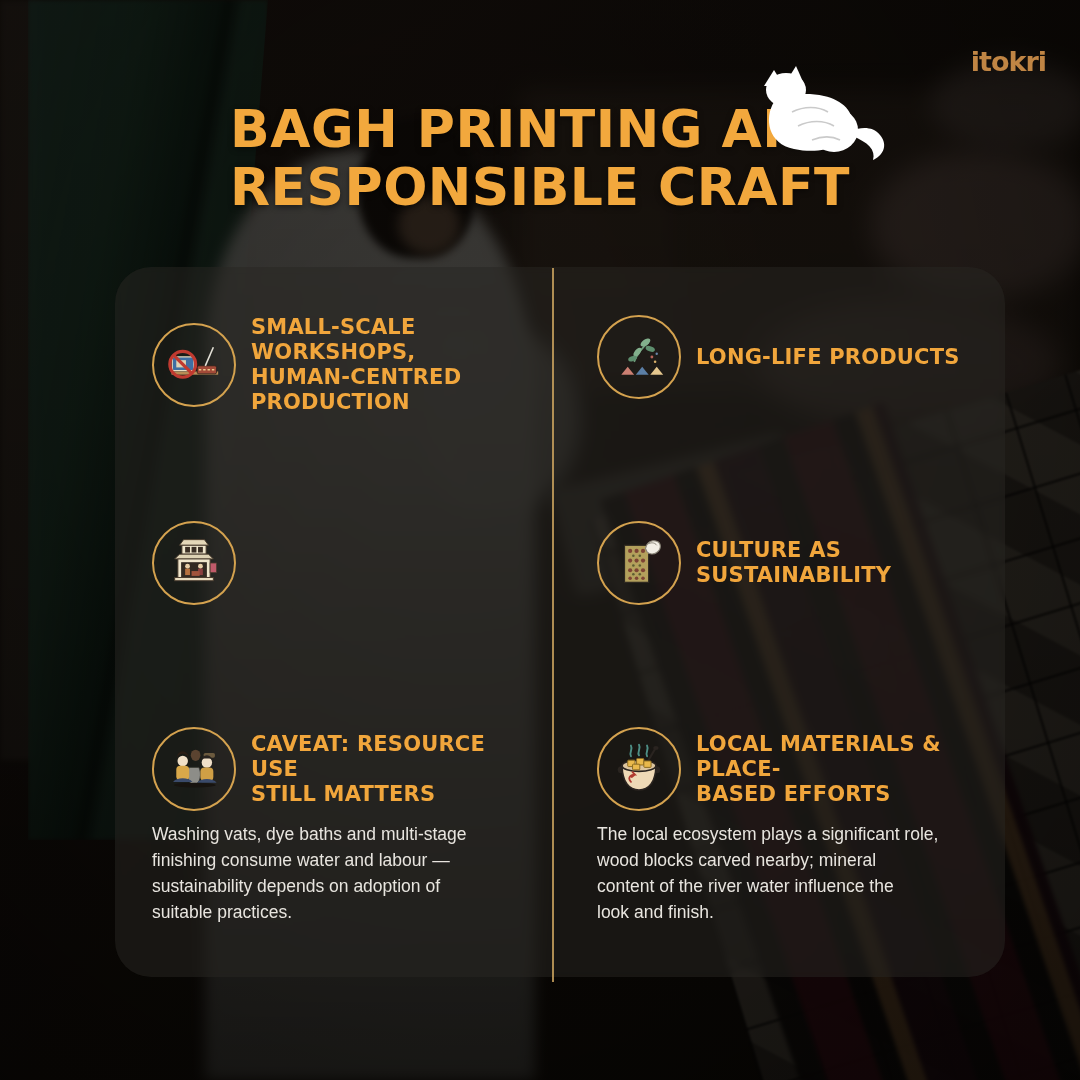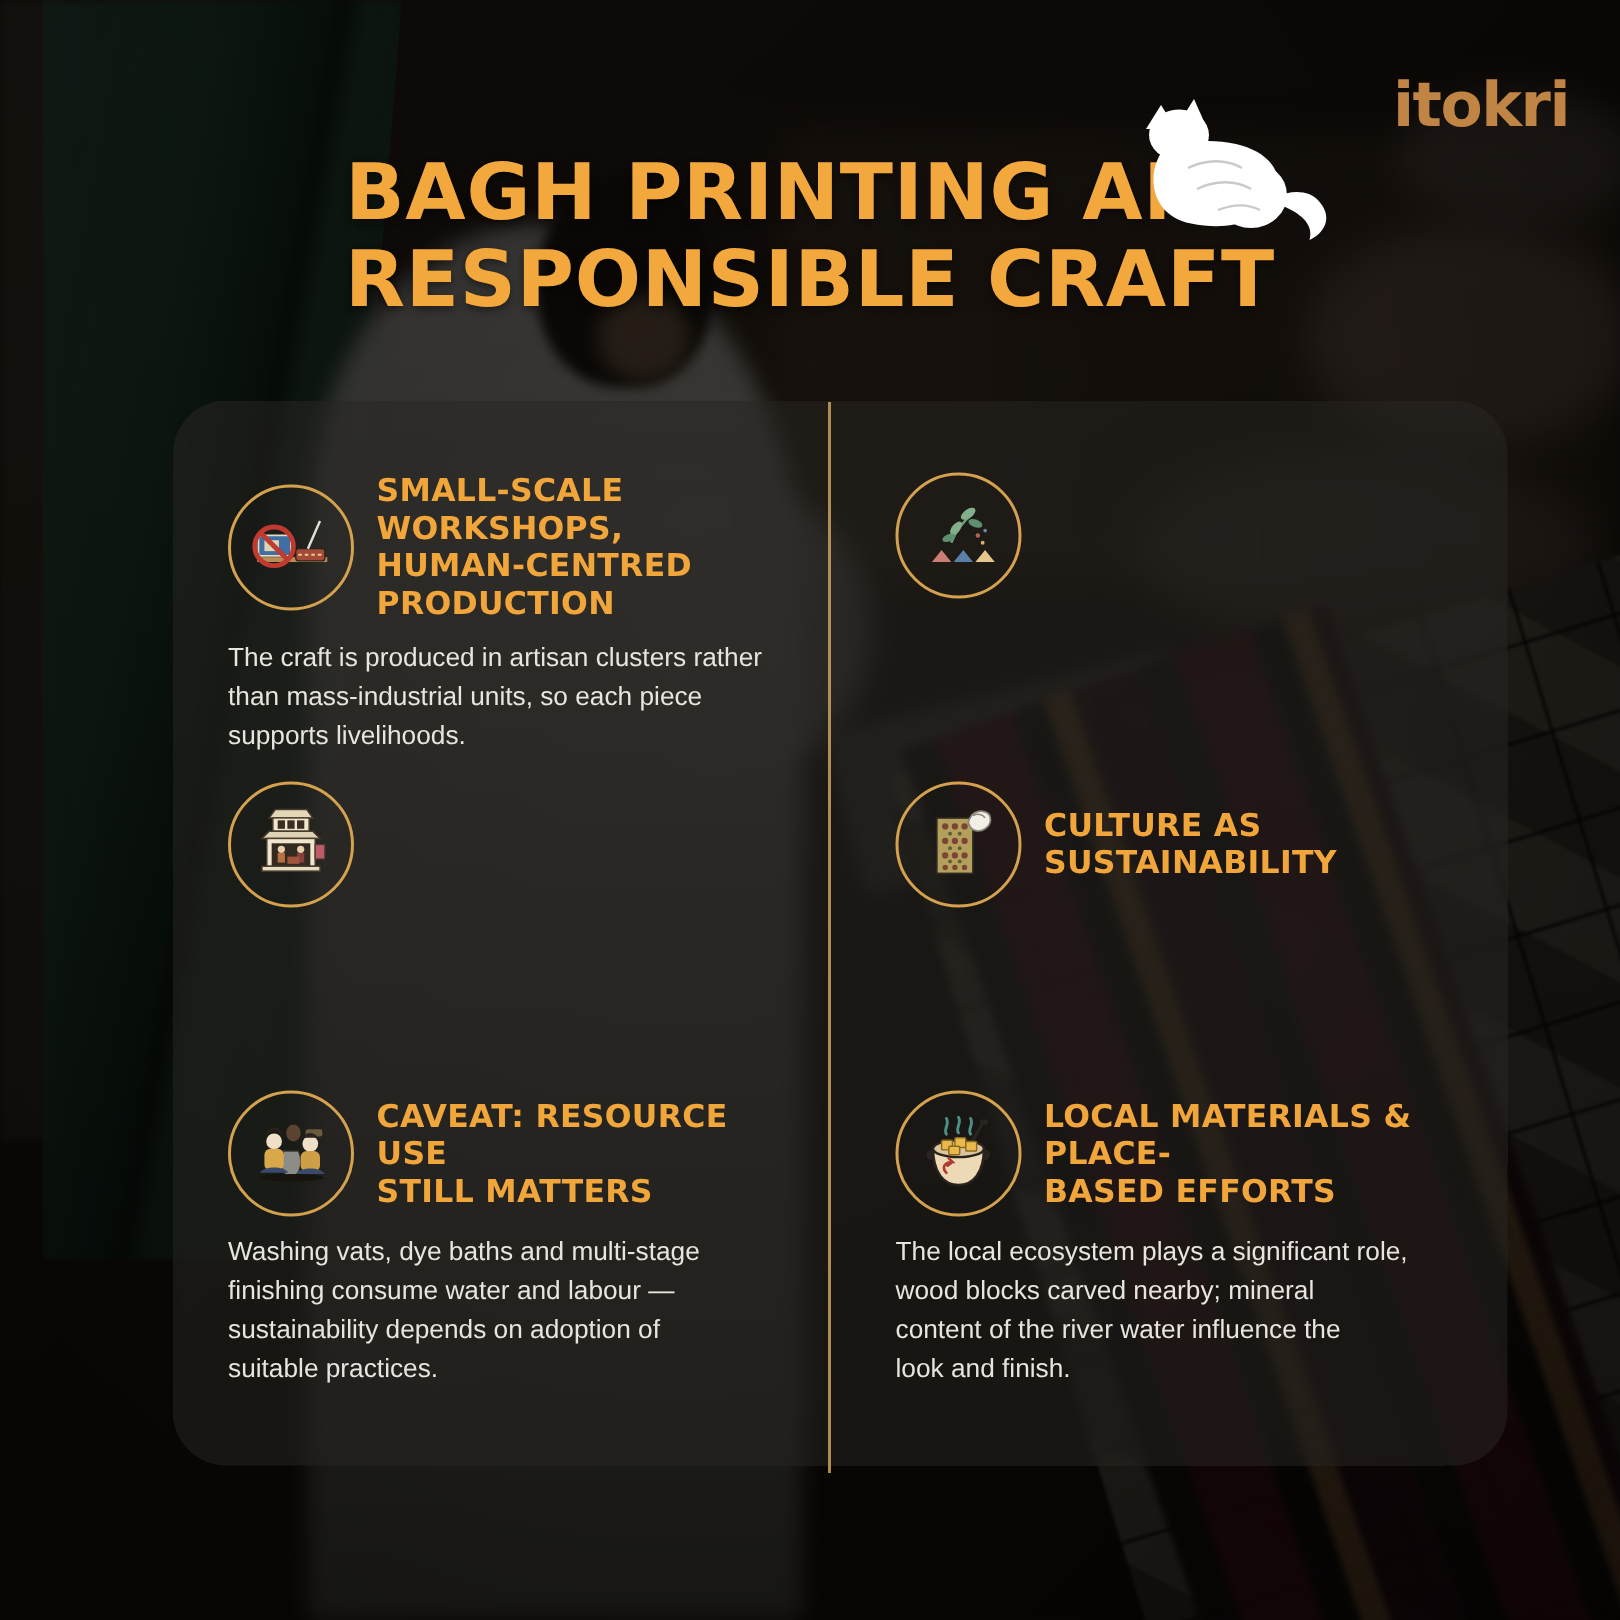--- a/index.html
+++ b/index.html
@@ -37,21 +37,21 @@
     filter:blur(1px);opacity:.9;}
   .bg-stripes{left:600px;top:500px;width:300px;height:820px;transform:rotate(-19deg);transform-origin:top left;
     background:repeating-linear-gradient(90deg,
       #15100c 0 26px,#451018 26px 78px,#120d0a 78px 102px,#7a5530 102px 120px,#2a0f16 120px 168px);
     filter:blur(2px);opacity:.92;}
   .bg-vignette{inset:0;background:
      radial-gradient(ellipse at 42% 32%,rgba(0,0,0,.38) 0%,rgba(0,0,0,.52) 55%,rgba(0,0,0,.66) 100%),
      linear-gradient(180deg,rgba(0,0,0,.25) 0%,rgba(0,0,0,.38) 100%);}
   
   .logo{position:absolute;top:46px;right:34px;font-family:"DejaVu Sans",sans-serif;
-    font-weight:bold;font-size:41px;letter-spacing:-1px;color:#c08544;z-index:5;}
+    font-weight:bold;font-size:27px;letter-spacing:-1px;color:#c08544;z-index:5;}
   .title{position:absolute;top:100px;left:0;width:1080px;text-align:center;z-index:3;
     font-family:"DejaVu Sans",sans-serif;font-weight:bold;font-size:52px;line-height:58px;
     color:#f2a83d;white-space:pre-line;letter-spacing:.5px;text-shadow:0 2px 6px rgba(0,0,0,.45);}
   .tiger{position:absolute;left:752px;top:56px;width:148px;height:112px;z-index:4;}
   
   .panel{position:absolute;left:115px;top:267px;width:890px;height:710px;z-index:4;
     background:rgba(40,39,35,.52);border-radius:36px;backdrop-filter:blur(3px);
     box-sizing:border-box;padding:48px 40px 0 37px;}
   .divider{position:absolute;left:552px;top:268px;width:2px;height:714px;background:#c9a25e;opacity:.85;z-index:5;}
   .grid{display:grid;grid-template-columns:1fr 1fr;grid-template-rows:206px 206px auto;column-gap:77px;}
@@ -122,42 +122,40 @@
               <path d="M42,42 h20" stroke="#ecc98c" stroke-width="1.8" stroke-dasharray="3,2.4" fill="none"></path>
               <line x1="60" y1="14" x2="50" y2="37" stroke="#e3e0d6" stroke-width="2"></line>
               <circle cx="22" cy="35" r="16" fill="none" stroke="#c03a30" stroke-width="4"></circle>
               <line x1="11" y1="24" x2="33" y2="46" stroke="#c03a30" stroke-width="4"></line>
             </svg>
           </div>
           <h3 class="sec-title">SMALL-SCALE WORKSHOPS,
 HUMAN-CENTRED
 PRODUCTION</h3>
         </div>
-        <p class="sec-body">The craft is produced in artisan clusters rather
-than mass-industrial units, so each piece
-supports livelihoods.</p>
       </div>
 
       <div class="section">
         <div class="sec-head">
           <div class="icon-circle">
             <svg viewBox="0 0 72 72">
               <path d="M30,42 C34,32 40,24 48,18" stroke="#6f9e7c" stroke-width="2" fill="none"></path>
               <ellipse cx="44" cy="18" rx="7" ry="3.6" fill="#82b08c" transform="rotate(-35 44 18)"></ellipse>
               <ellipse cx="50" cy="26" rx="6" ry="3.2" fill="#5e8f6e" transform="rotate(20 50 26)"></ellipse>
               <ellipse cx="34" cy="30" rx="6.6" ry="3.4" fill="#82b08c" transform="rotate(-50 34 30)"></ellipse>
               <ellipse cx="28" cy="38" rx="5.6" ry="3" fill="#5e8f6e" transform="rotate(-20 28 38)"></ellipse>
               <circle cx="52" cy="36" r="1.8" fill="#b8645a"></circle>
               <circle cx="58" cy="32" r="1.5" fill="#6a86a8"></circle>
               <circle cx="56" cy="42" r="1.6" fill="#d9b06a"></circle>
               <polygon points="14,58 22,48 30,58" fill="#cb7f72"></polygon>
               <polygon points="32,58 40,48 48,58" fill="#5b7fa6"></polygon>
               <polygon points="50,58 58,48 66,58" fill="#e5c78e"></polygon>
             </svg>
           </div>
+          <h3 class="sec-title">LONG-LIFE PRODUCTS</h3>
         </div>
       </div>
 
       <div class="section">
         <div class="sec-head">
           <div class="icon-circle">
             <svg viewBox="0 0 72 72">
               <polygon points="18,14 54,14 49,7 23,7" fill="#e4d7b8" stroke="#4a3c2e" stroke-width="1.2"></polygon>
               <rect x="21" y="14" width="30" height="11" fill="#f0e6cc" stroke="#4a3c2e" stroke-width="1.2"></rect>
               <rect x="25" y="16" width="6" height="7" fill="#3a2e24"></rect>

